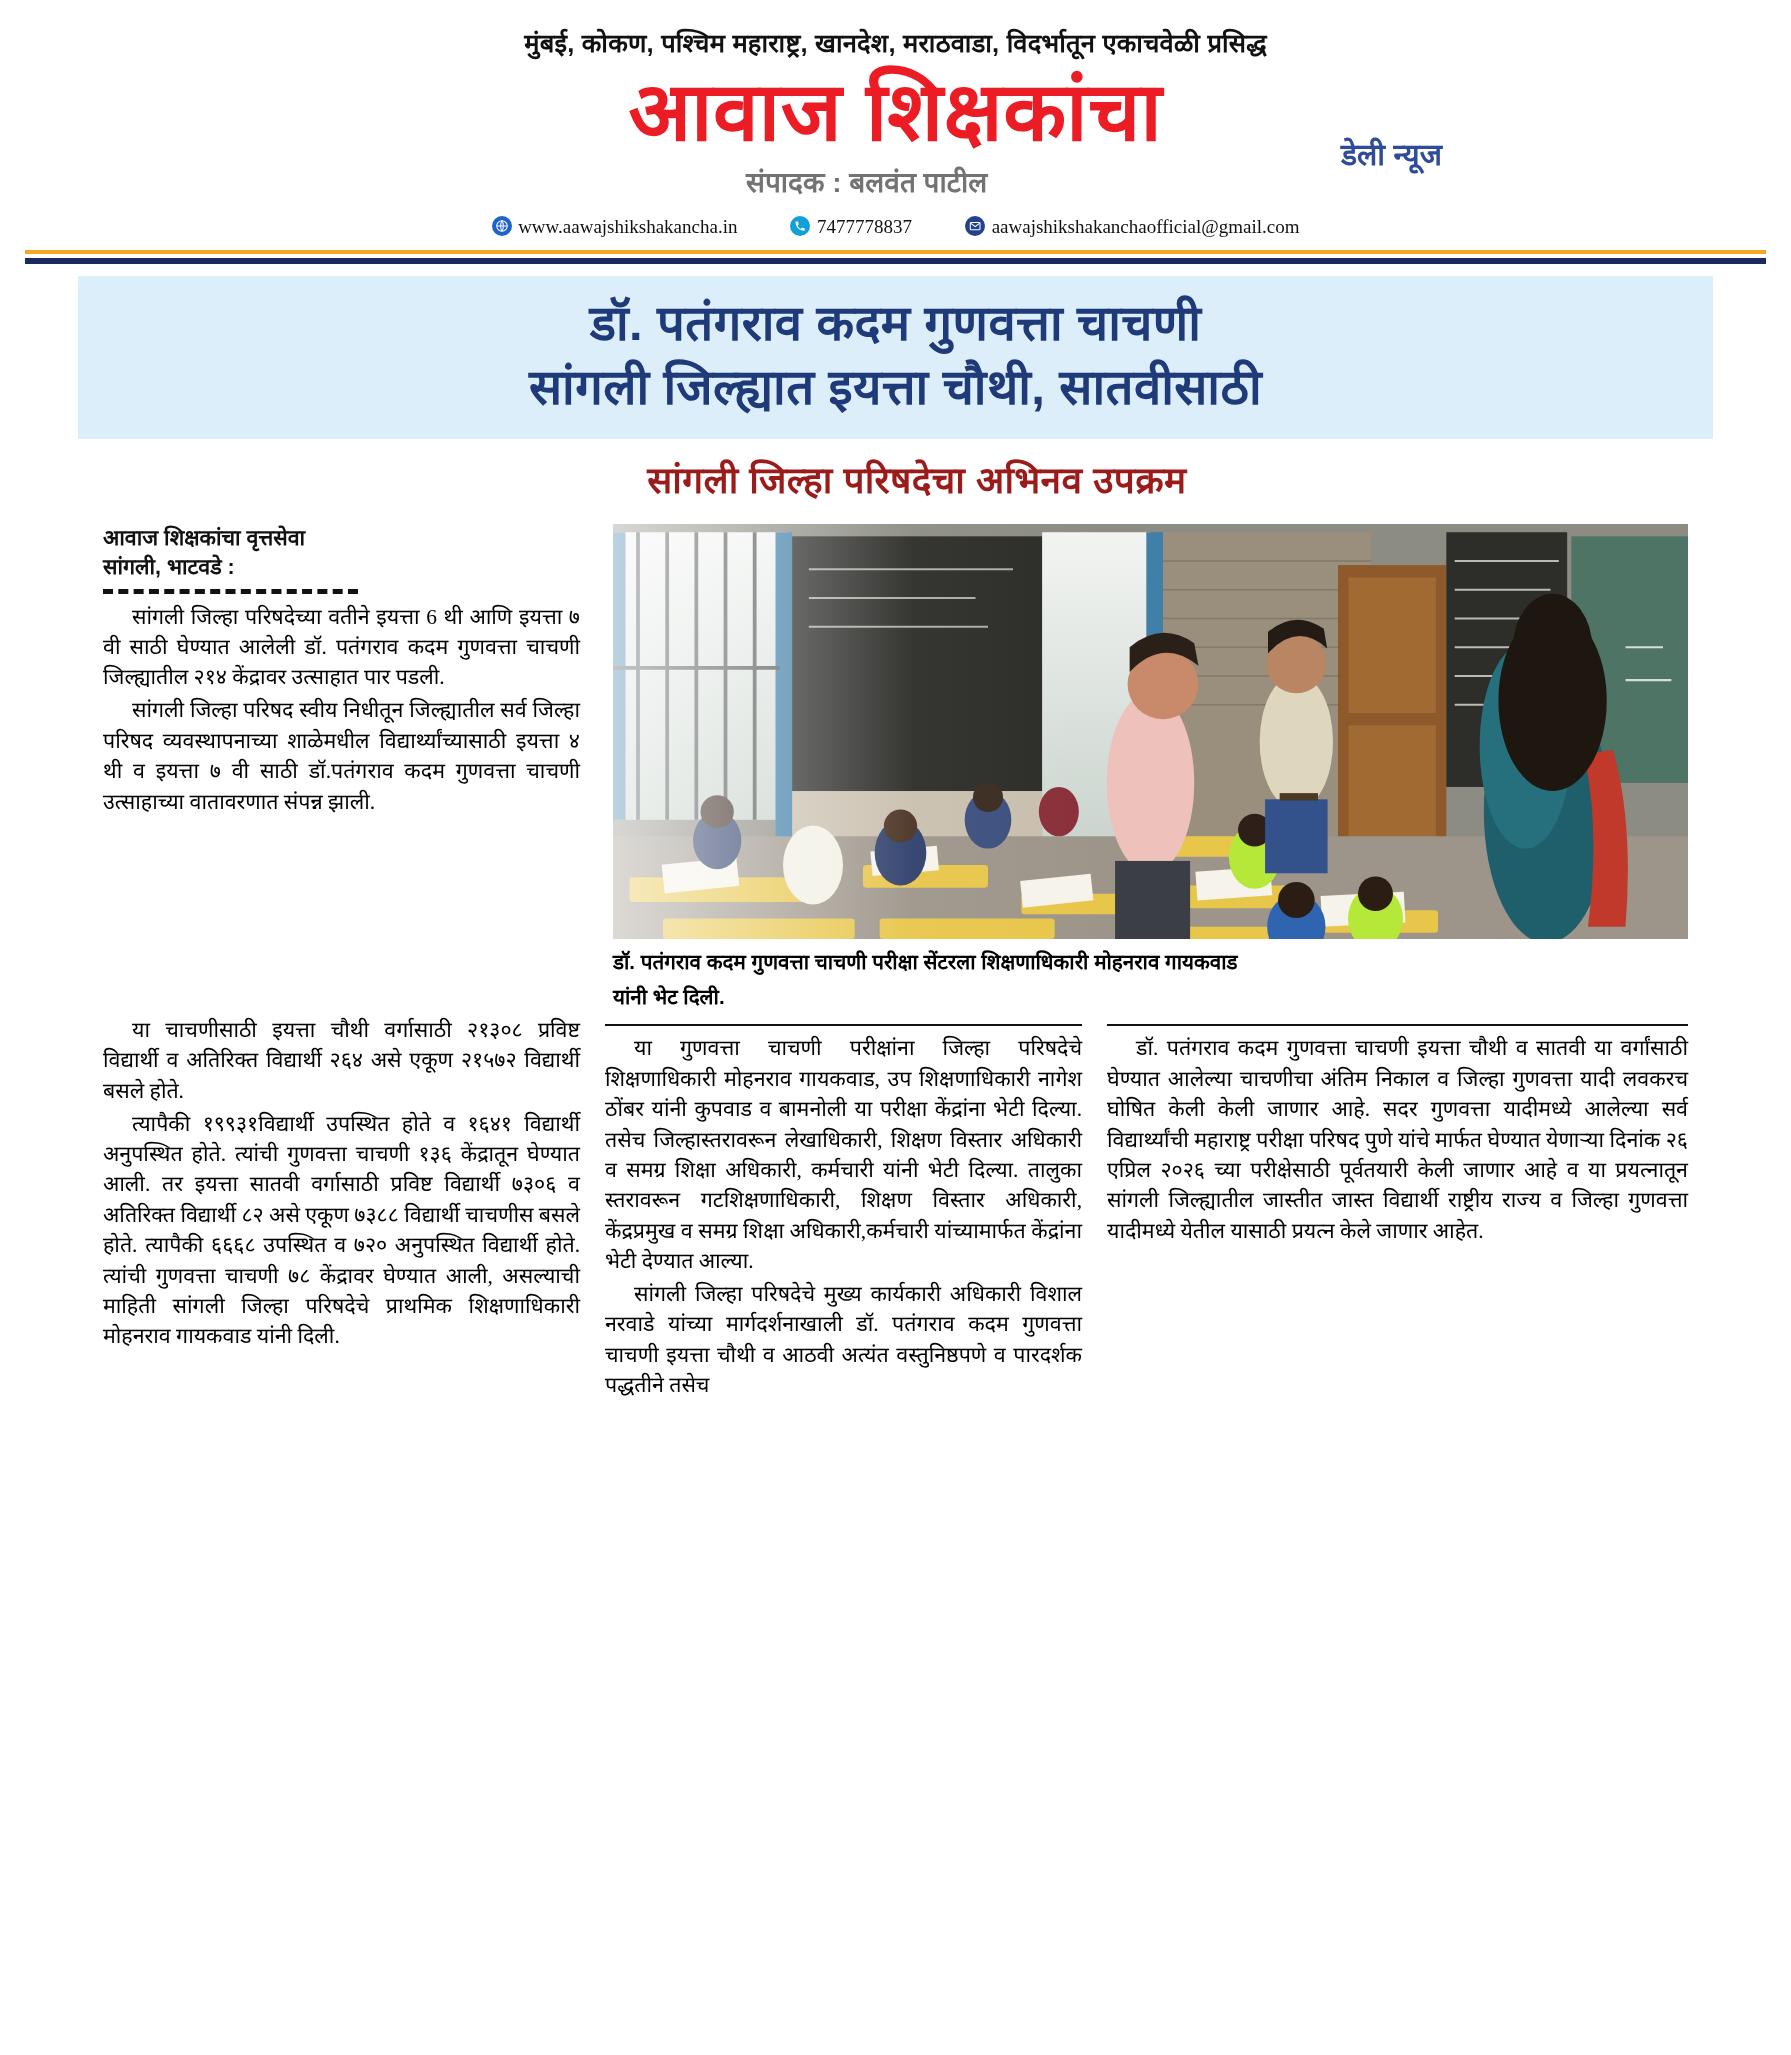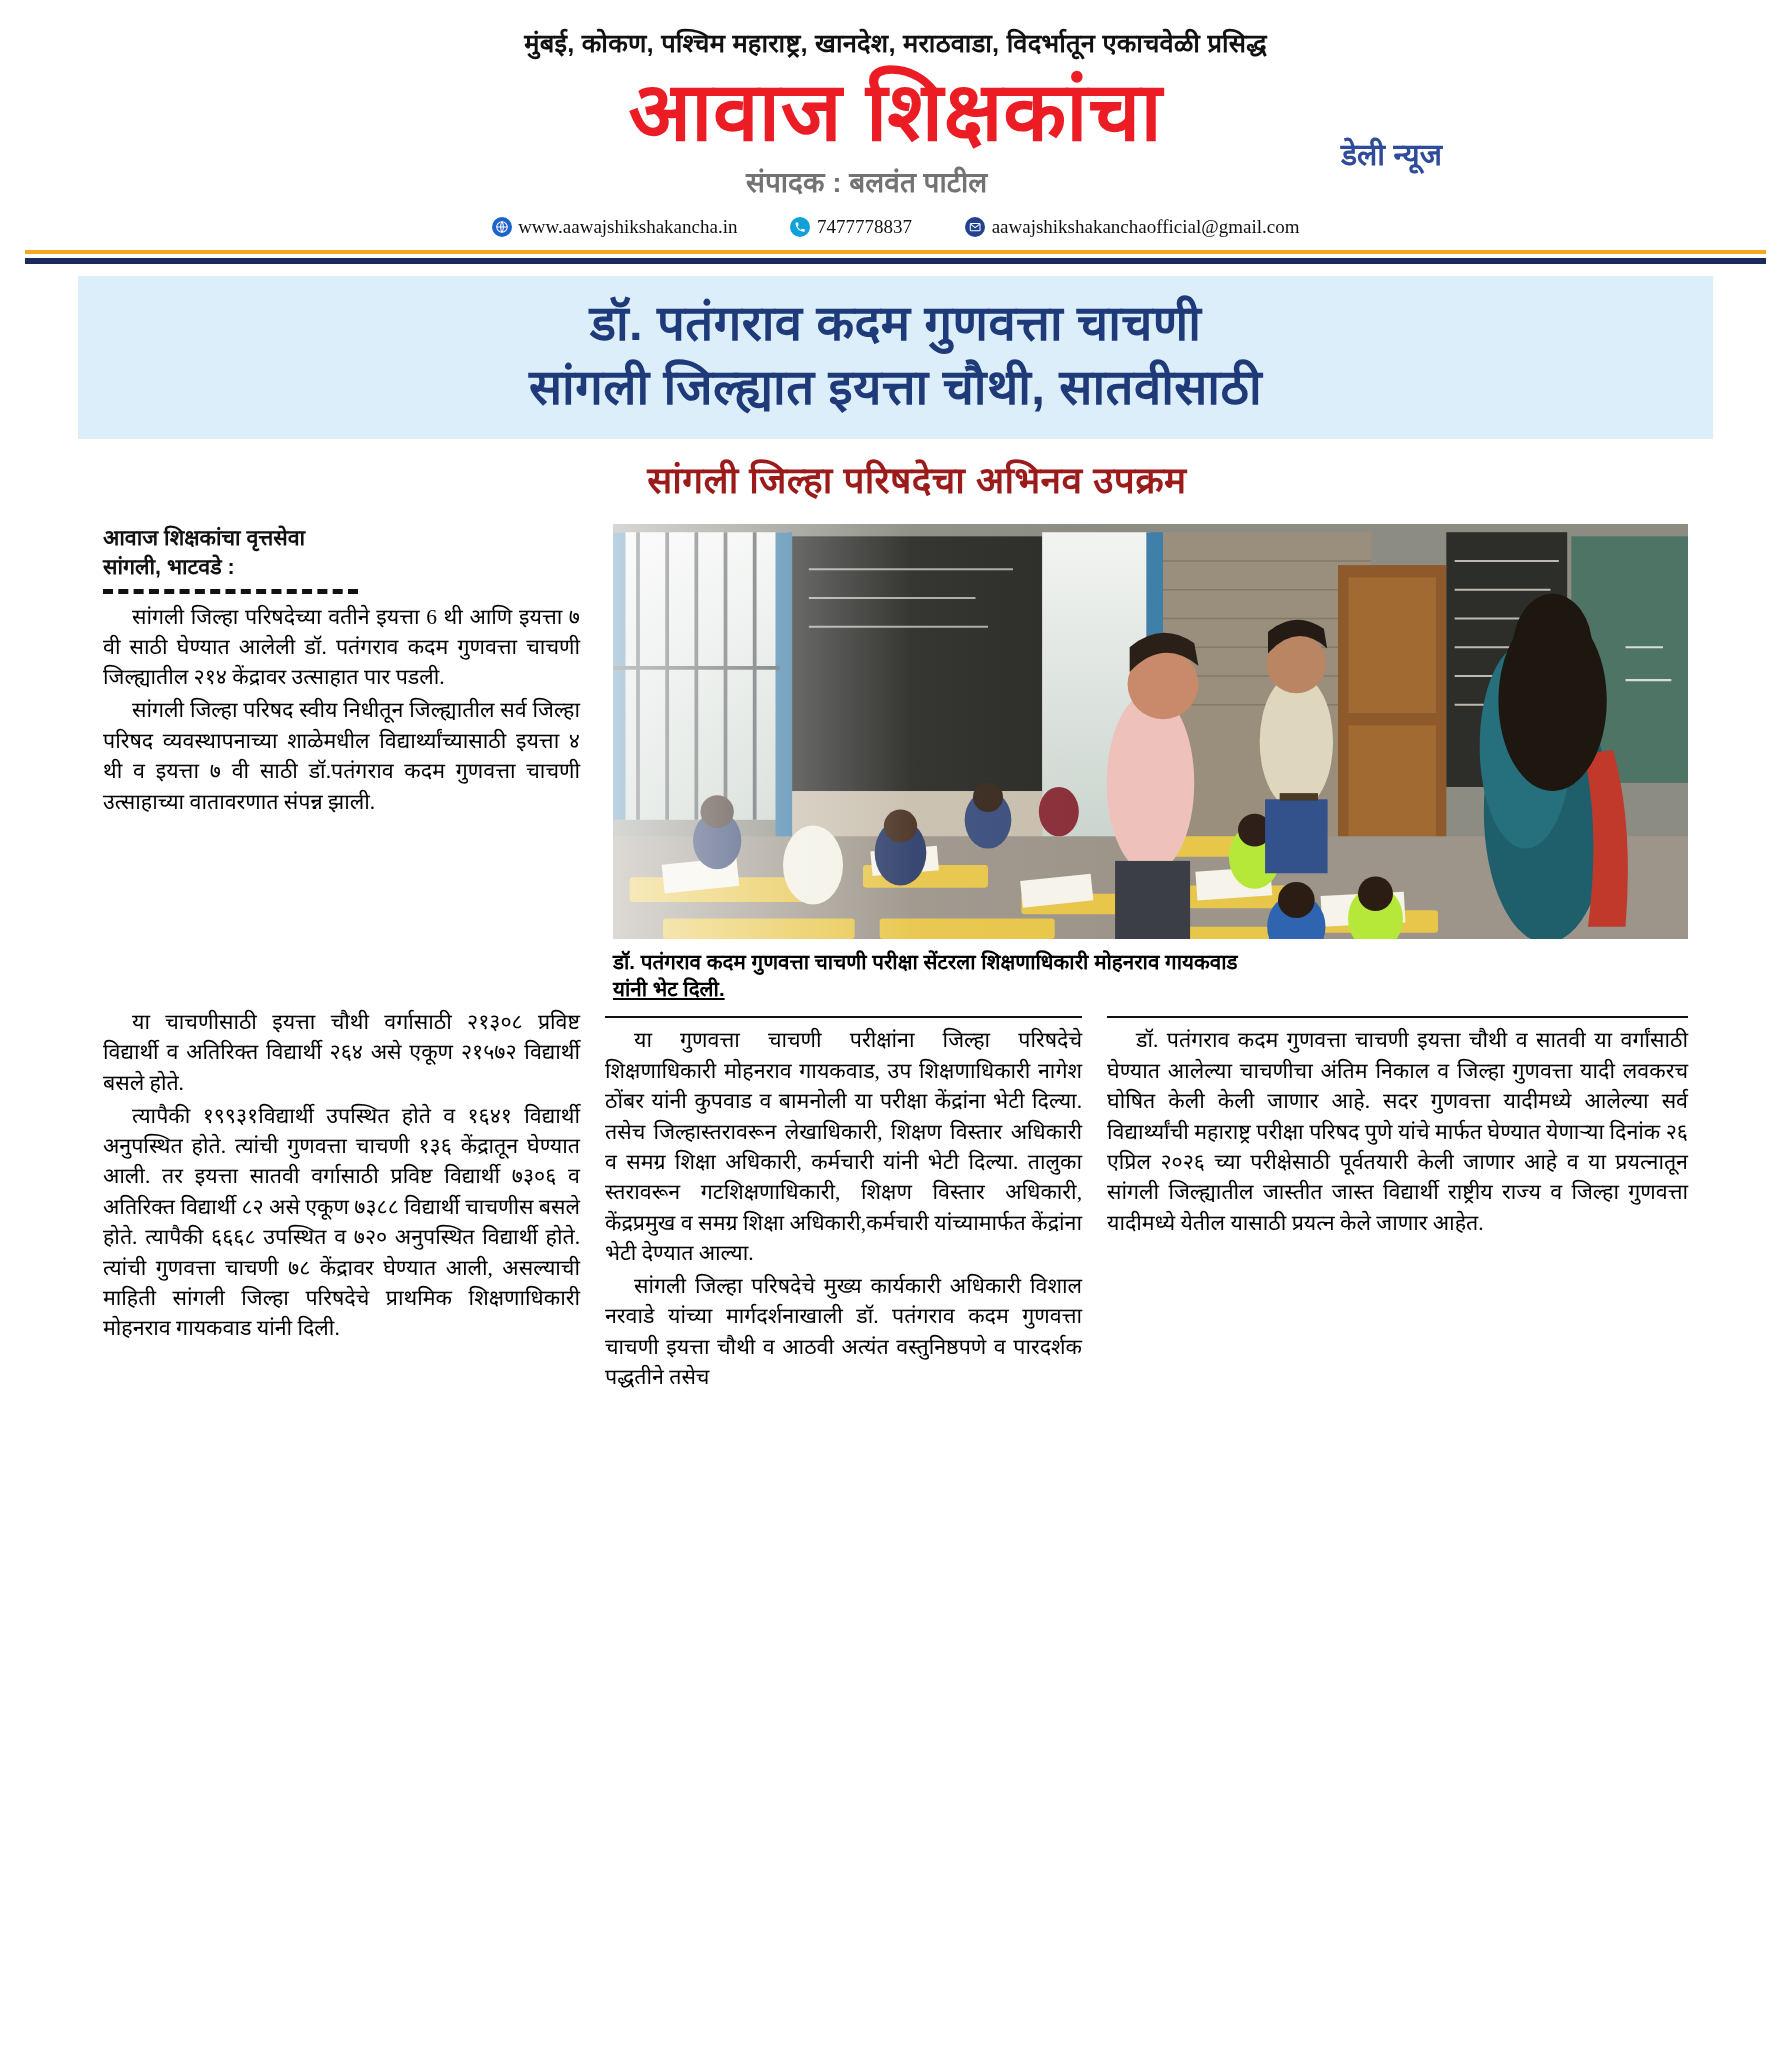--- a/index.html
+++ b/index.html
@@ -70,21 +70,21 @@
   .contact-row {
     display: flex;
     justify-content: center;
     align-items: center;
     gap: 53px;
     margin-top: 20.6px;
     padding-bottom: 10px;
   }
   .contact-item {
     display: flex;
-    align-items: center;
+    align-items: flex-start;
     gap: 6.6px;
     font-family: "Liberation Serif", serif;
     font-size: 19px;
     color: #111;
     white-space: nowrap;
   }
   .cicon {
     width: 20px; height: 20px; border-radius: 50%;
     display: inline-flex; align-items: center; justify-content: center;
     flex: 0 0 auto;
@@ -382,21 +382,21 @@
               <ellipse cx="2190" cy="540" rx="110" ry="250" fill="#26707d"></ellipse>
               <path d="M2330 560 q40 180 10 420 l90 0 q20 -250 -30 -430z" fill="#c0392b"></path>
               <ellipse cx="2255" cy="300" rx="95" ry="130" fill="#1d1710"></ellipse>
               <ellipse cx="2255" cy="430" rx="130" ry="220" fill="#1d1710"></ellipse>
             </g>
 
             <rect x="0" y="0" width="1200" height="1010" fill="url(#glare)"></rect>
           </svg>
         </div>
         <div class="caption">डॉ. पतंगराव कदम गुणवत्ता चाचणी परीक्षा सेंटरला शिक्षणाधिकारी मोहनराव गायकवाड</div>
-        <div class="caption" style="margin-top:0;text-decoration:underline;">यांनी भेट दिली.</div>
+        <div class="caption" style="margin-top:8px;">यांनी भेट दिली.</div>
       </div>
     </div>
 
     <div class="cols3">
       <div class="col">
         <p class="para">या चाचणीसाठी   इयत्ता चौथी वर्गासाठी २१३०८ प्रविष्ट विद्यार्थी व अतिरिक्त विद्यार्थी २६४ असे एकूण २१५७२ विद्यार्थी बसले होते.</p>
         <p class="para">त्यापैकी १९९३१विद्यार्थी उपस्थित होते व १६४१ विद्यार्थी अनुपस्थित होते. त्यांची गुणवत्ता चाचणी १३६ केंद्रातून घेण्यात आली. तर इयत्ता सातवी वर्गासाठी   प्रविष्ट विद्यार्थी ७३०६ व अतिरिक्त विद्यार्थी ८२ असे एकूण ७३८८ विद्यार्थी चाचणीस बसले होते. त्यापैकी ६६६८ उपस्थित व ७२० अनुपस्थित विद्यार्थी होते. त्यांची गुणवत्ता चाचणी ७८ केंद्रावर घेण्यात आली, असल्याची माहिती सांगली जिल्हा परिषदेचे प्राथमिक शिक्षणाधिकारी मोहनराव गायकवाड यांनी दिली.</p>
       </div>
 
       <div class="col">

